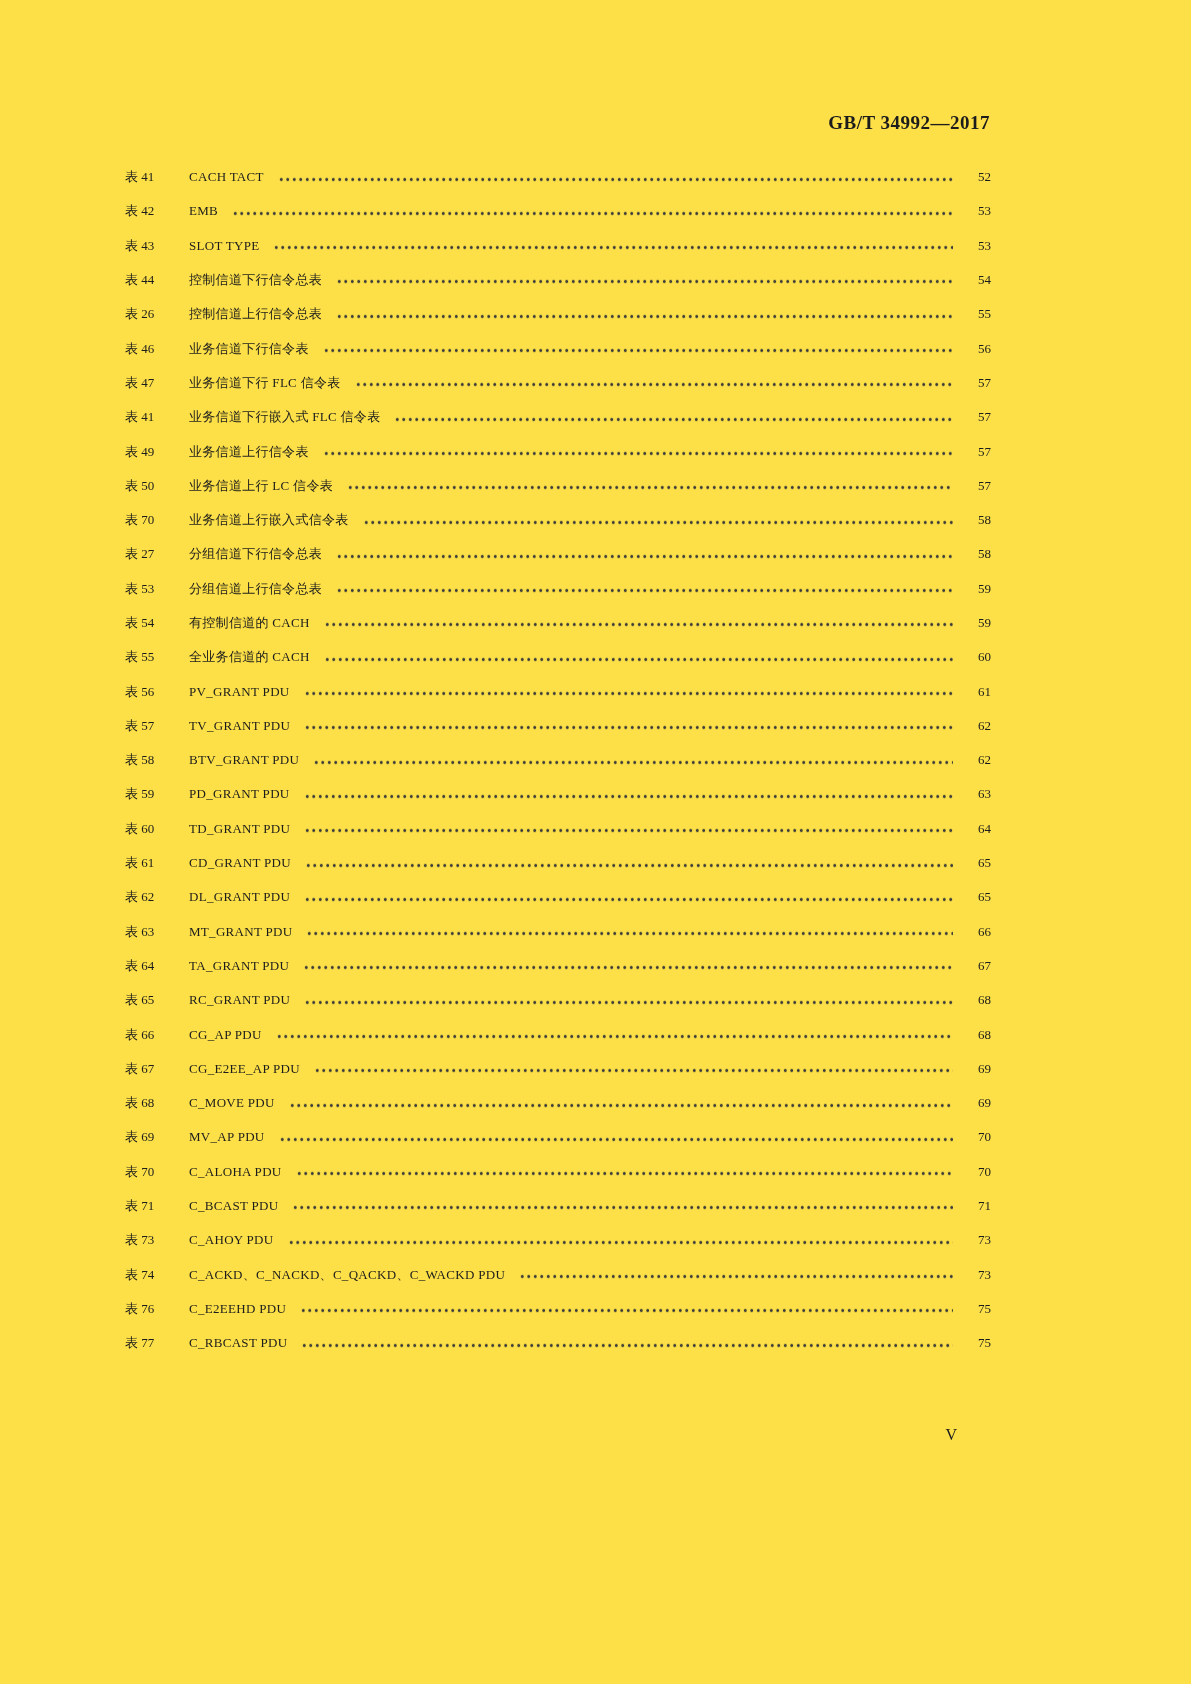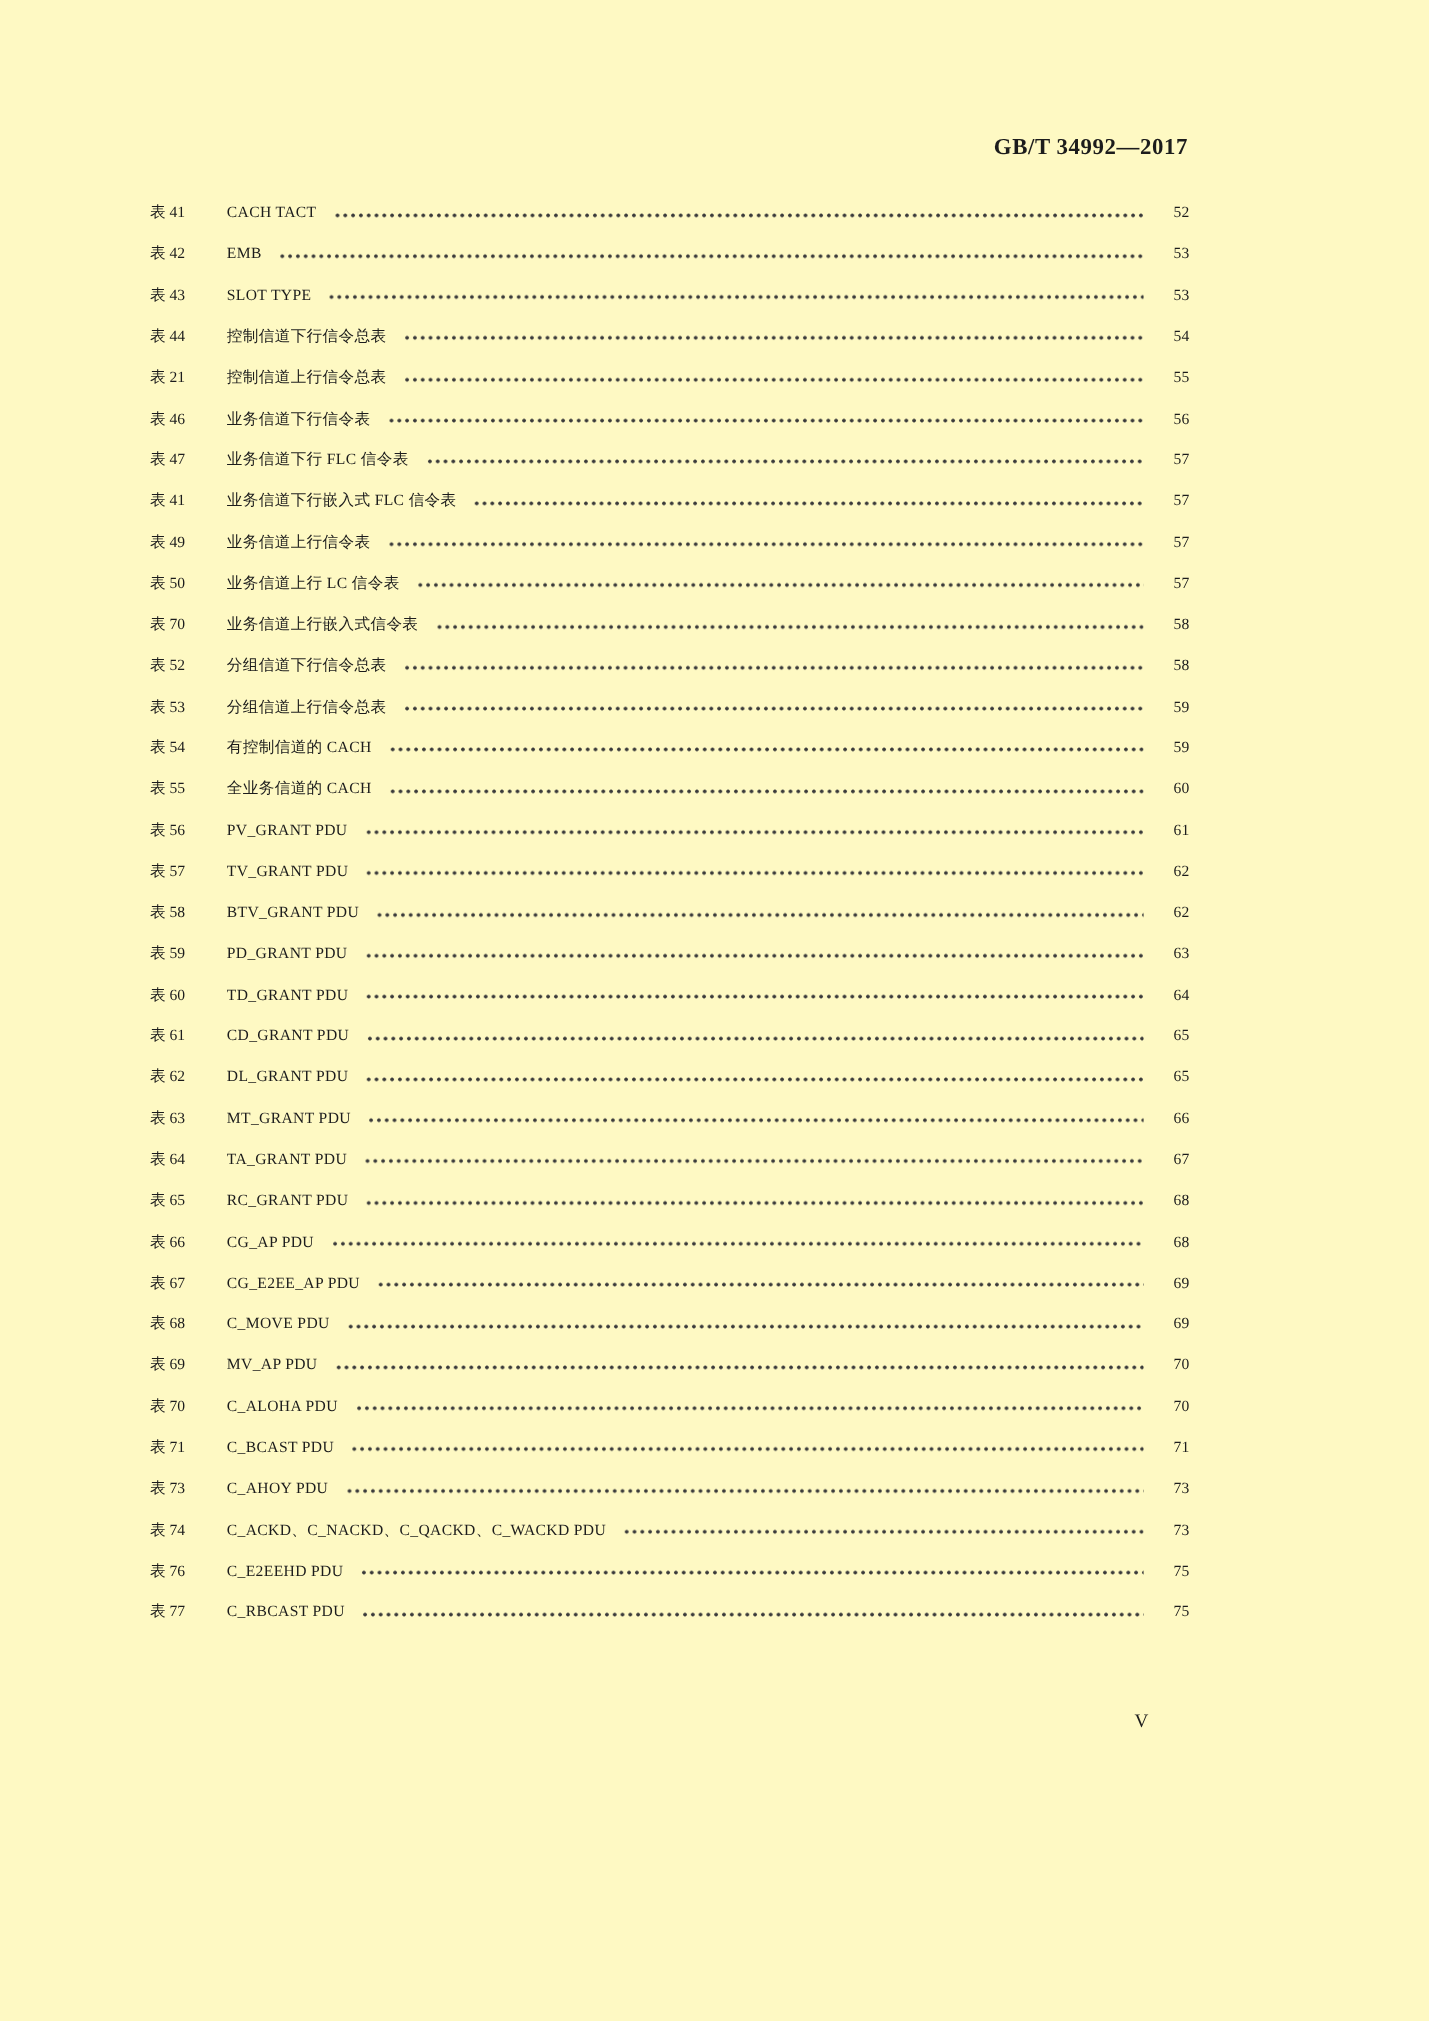--- a/index.html
+++ b/index.html
@@ -8,21 +8,21 @@
     width: 1191px;
     height: 1684px;
     position: relative;
     font-family: "Liberation Serif", "DejaVu Serif", serif;
     color: #1c1c1c;
     overflow: hidden;
   }
   .page {
     position: absolute;
     inset: 0;
-    background: #fef9c3;
+    background: #fde047;
     padding-left: 13px;
   }
   .doc-header {
     position: absolute;
     top: 112px;
     right: 201px;
     font-size: 19px;
     font-weight: bold;
     letter-spacing: 0.5px;
     white-space: nowrap;
@@ -100,21 +100,21 @@
   </div>
 
   <div class="toc-row">
     <span class="toc-label">表 44</span>
     <span class="toc-title">控制信道下行信令总表</span>
     <span class="leader"></span>
     <span class="toc-page">54</span>
   </div>
 
   <div class="toc-row">
-    <span class="toc-label">表 21</span>
+    <span class="toc-label">表 26</span>
     <span class="toc-title">控制信道上行信令总表</span>
     <span class="leader"></span>
     <span class="toc-page">55</span>
   </div>
 
   <div class="toc-row">
     <span class="toc-label">表 46</span>
     <span class="toc-title">业务信道下行信令表</span>
     <span class="leader"></span>
     <span class="toc-page">56</span>
@@ -149,21 +149,21 @@
   </div>
 
   <div class="toc-row">
     <span class="toc-label">表 70</span>
     <span class="toc-title">业务信道上行嵌入式信令表</span>
     <span class="leader"></span>
     <span class="toc-page">58</span>
   </div>
 
   <div class="toc-row">
-    <span class="toc-label">表 52</span>
+    <span class="toc-label">表 27</span>
     <span class="toc-title">分组信道下行信令总表</span>
     <span class="leader"></span>
     <span class="toc-page">58</span>
   </div>
 
   <div class="toc-row">
     <span class="toc-label">表 53</span>
     <span class="toc-title">分组信道上行信令总表</span>
     <span class="leader"></span>
     <span class="toc-page">59</span>

